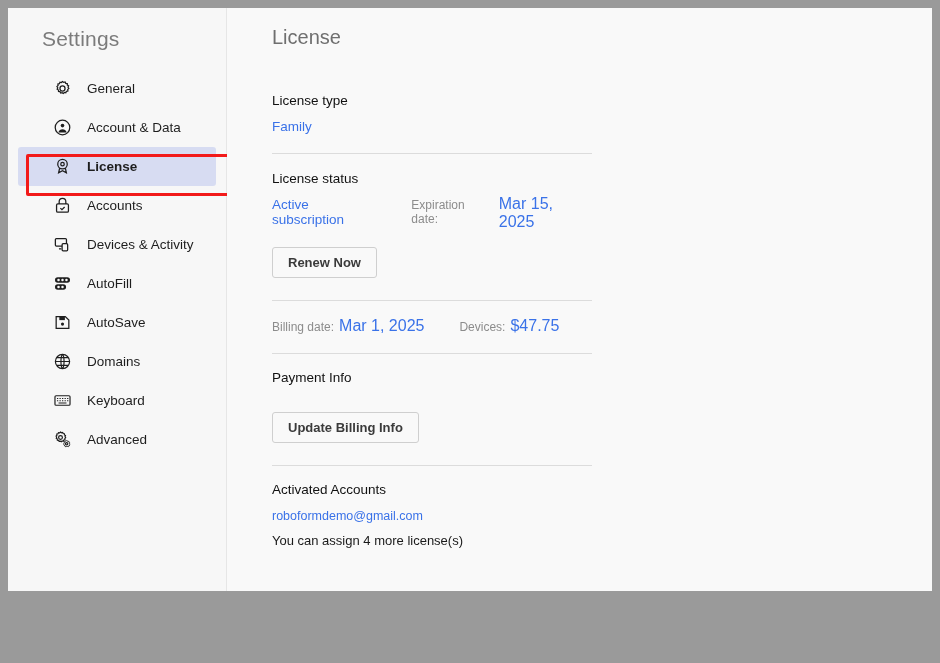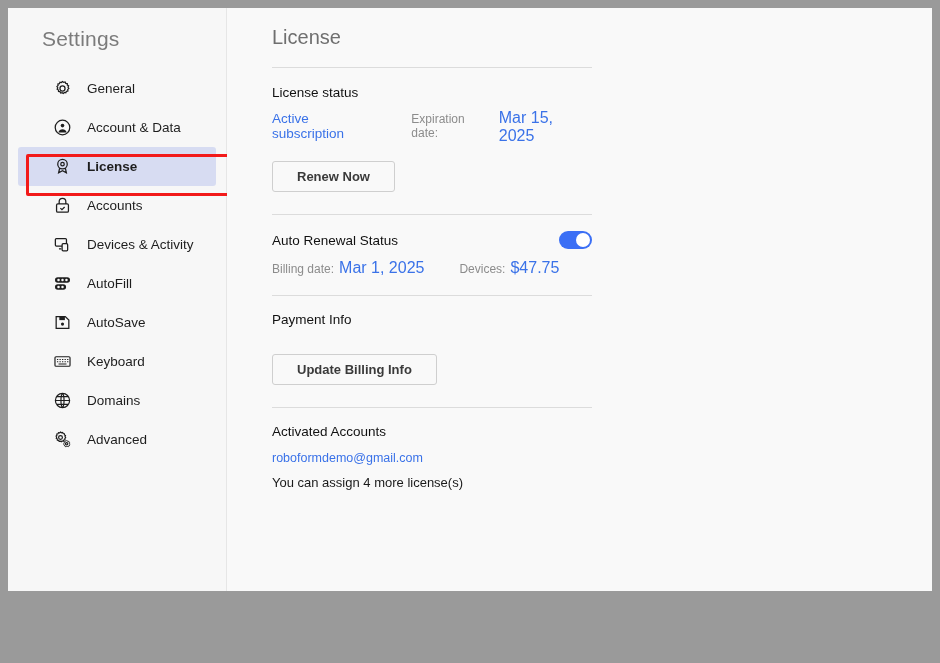--- a/index.html
+++ b/index.html
@@ -110,21 +110,21 @@
     width: 320px;
     height: 1px;
     background: #dcdcdc;
     border: none;
     margin: 0;
   }
   .btn {
     display: inline-flex;
     align-items: center; justify-content: center;
     height: 31px;
-    padding: 0 24px;
+    padding: 0 15px;
     background: #f9f9f9;
     border: 1px solid #cfcfcf;
     border-radius: 3px;
     font-size: 13px;
     font-weight: bold;
     color: #3a3a3a;
     cursor: default;
     font-family: "Liberation Sans", sans-serif;
   }
 
@@ -277,38 +277,38 @@
             <rect x="8" y="4.5" width="7" height="4.5" fill="#1e1e1e" stroke="none"></rect>
             <circle cx="12" cy="14" r="2" fill="#1e1e1e" stroke="none"></circle>
           </svg>
         </span>
         <span class="nav-label">AutoSave</span>
       </div>
 
       <div class="nav-item">
         <span class="nav-icon">
           <svg width="19" height="19" viewBox="0 0 24 24" fill="none" stroke="#1e1e1e" stroke-width="1.5">
+            <circle cx="12" cy="12" r="9"></circle>
+            <path d="M3 12h18M12 3c2.6 2.6 2.6 15.4 0 18M12 3c-2.6 2.6-2.6 15.4 0 18"></path>
+            <path d="M5 7.2h14M5 16.8h14"></path>
+          </svg>
+        </span>
+        <span class="nav-label">Domains</span>
+      </div>
+
+      <div class="nav-item">
+        <span class="nav-icon">
+          <svg width="19" height="19" viewBox="0 0 24 24" fill="none" stroke="#1e1e1e" stroke-width="1.5">
             <rect x="2.5" y="6" width="19" height="12" rx="1.4"></rect>
             <path d="M5 9.5h1.6M8.2 9.5h1.6M11.4 9.5h1.6M14.6 9.5h1.6M17.8 9.5h1.6
                      M5 12.3h1.6M8.2 12.3h1.6M11.4 12.3h1.6M14.6 12.3h1.6M17.8 12.3h1.6
                      M7 15.1h10" stroke-width="1.3"></path>
           </svg>
         </span>
         <span class="nav-label">Keyboard</span>
-      </div>
-
-      <div class="nav-item">
-        <span class="nav-icon">
-          <svg width="19" height="19" viewBox="0 0 24 24" fill="none" stroke="#1e1e1e" stroke-width="1.5">
-            <circle cx="12" cy="12" r="9"></circle>
-            <path d="M3 12h18M12 3c2.6 2.6 2.6 15.4 0 18M12 3c-2.6 2.6-2.6 15.4 0 18"></path>
-            <path d="M5 7.2h14M5 16.8h14"></path>
-          </svg>
-        </span>
-        <span class="nav-label">Domains</span>
       </div>
 
       <div class="nav-item">
         <span class="nav-icon">
           <svg width="19" height="19" viewBox="0 0 24 24" fill="none" stroke="#1e1e1e" stroke-width="1.5">
             <circle cx="9.5" cy="9.5" r="2.4"></circle>
             <path d="M9.5 2.6l1.2.9 1.5-.4.6 1.4 1.6.2.1 1.5 1.3.8-.6 1.5.8 1.3-1.1 1.1.2 1.5-1.5.3-.6 1.5-1.5-.3-1.1 1-1.2-.9-1.5.4-.6-1.4-1.6-.2-.1-1.5-1.3-.8.6-1.5-.8-1.3 1.1-1.1-.2-1.5 1.5-.3.6-1.5 1.5.3z"></path>
             <circle cx="17.2" cy="17.4" r="1.5"></circle>
             <path d="M17.2 13.4l.8.6 1-.3.4.9 1 .2.1 1 .8.5-.4 1 .5.8-.7.7.1 1-1 .2-.4 1-1-.2-.7.6-.8-.6-1 .3-.4-.9-1-.2-.1-1-.8-.5.4-1-.5-.8.7-.7-.1-1 1-.2.4-1 1 .2z" stroke-width="1.2"></path>
           </svg>
@@ -318,42 +318,40 @@
 
     </div>
 
     <div id="highlight-box"></div>
   </div>
 
   <div id="content">
 
     <div id="page-title">License</div>
 
+    <div class="section" style="margin-top:44px;">
+      <div class="sec-head">License type</div>
+      <a class="link-blue">Family</a>
+    </div>
 
     <hr class="divider" style="margin-top:18px;">
 
     <div class="section" style="margin-top:17px;">
       <div class="sec-head">License status</div>
       <div class="row-inline">
         <a class="link-blue">Active subscription</a>
         <span class="muted-label" style="margin-left:28px;">Expiration date:</span>
         <span class="val-blue">Mar 15, 2025</span>
       </div>
       <button class="btn" style="margin-top:16px;">Renew Now</button>
     </div>
 
     <hr class="divider" style="margin-top:22px;">
 
     <div class="section" style="margin-top:16px;">
-      <div class="toggle-row">
-        <div class="sec-head" style="margin-bottom:0;">Auto Renewal Status</div>
-        <div class="toggle">
-          <div class="knob"></div>
-        </div>
-      </div>
       <div class="row-inline" style="margin-top:10px;">
         <span class="muted-label">Billing date:</span>
         <span class="val-blue">Mar 1, 2025</span>
         <span class="muted-label" style="margin-left:35px;">Devices:</span>
         <span class="val-blue">$47.75</span>
       </div>
     </div>
 
     <hr class="divider" style="margin-top:18px;">
 

